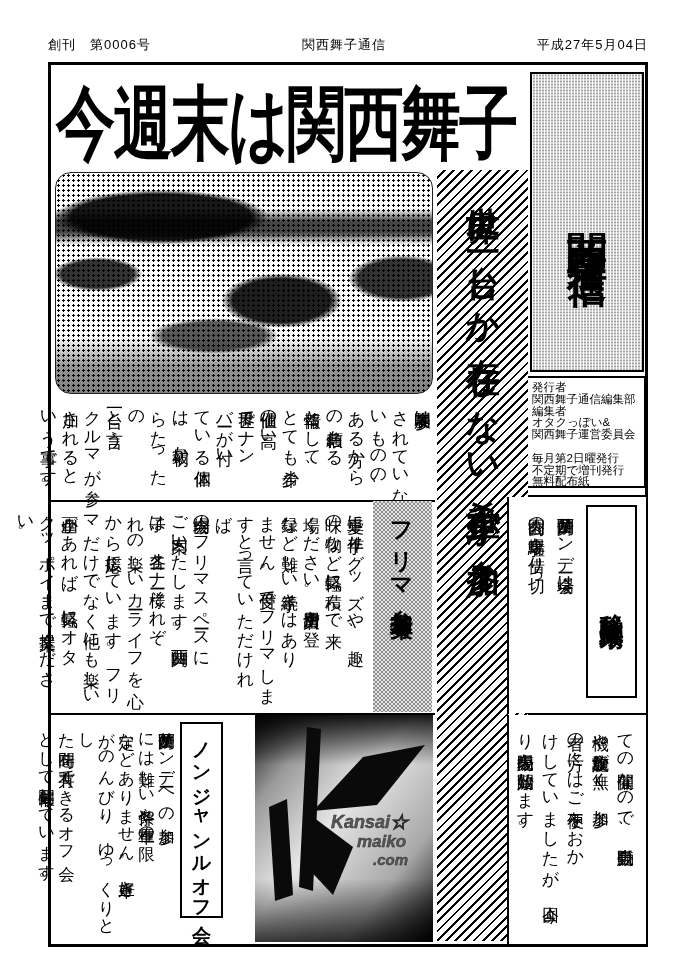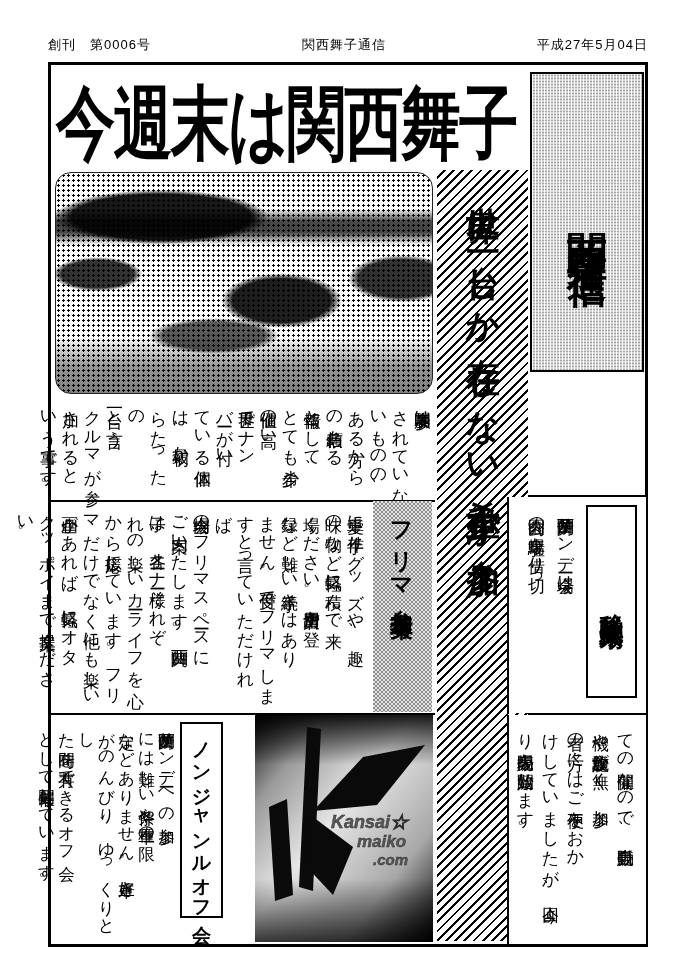--- a/index.html
+++ b/index.html
@@ -102,20 +102,29 @@
   </div>
 
   <div class="frame"></div>
 
   <div class="headline">今週末は関西舞子</div>
 
   <div class="nameplate">
     <div class="v">関西舞子通信</div>
   </div>
 
+  <div class="publisher">発行者
+関西舞子通信編集部
+編集者
+オタクっぽい&amp;
+関西舞子運営委員会
+
+毎月第2日曜発行
+不定期で増刊発行
+無料配布紙</div>
 
   <div class="photo"></div>
 
   <div class="banner">
     <div class="v">世界に一台しか存在しない希少車が参加？</div>
   </div>
 
   <div class="lead-article v">参加表明は
 されていな
 いものの、

